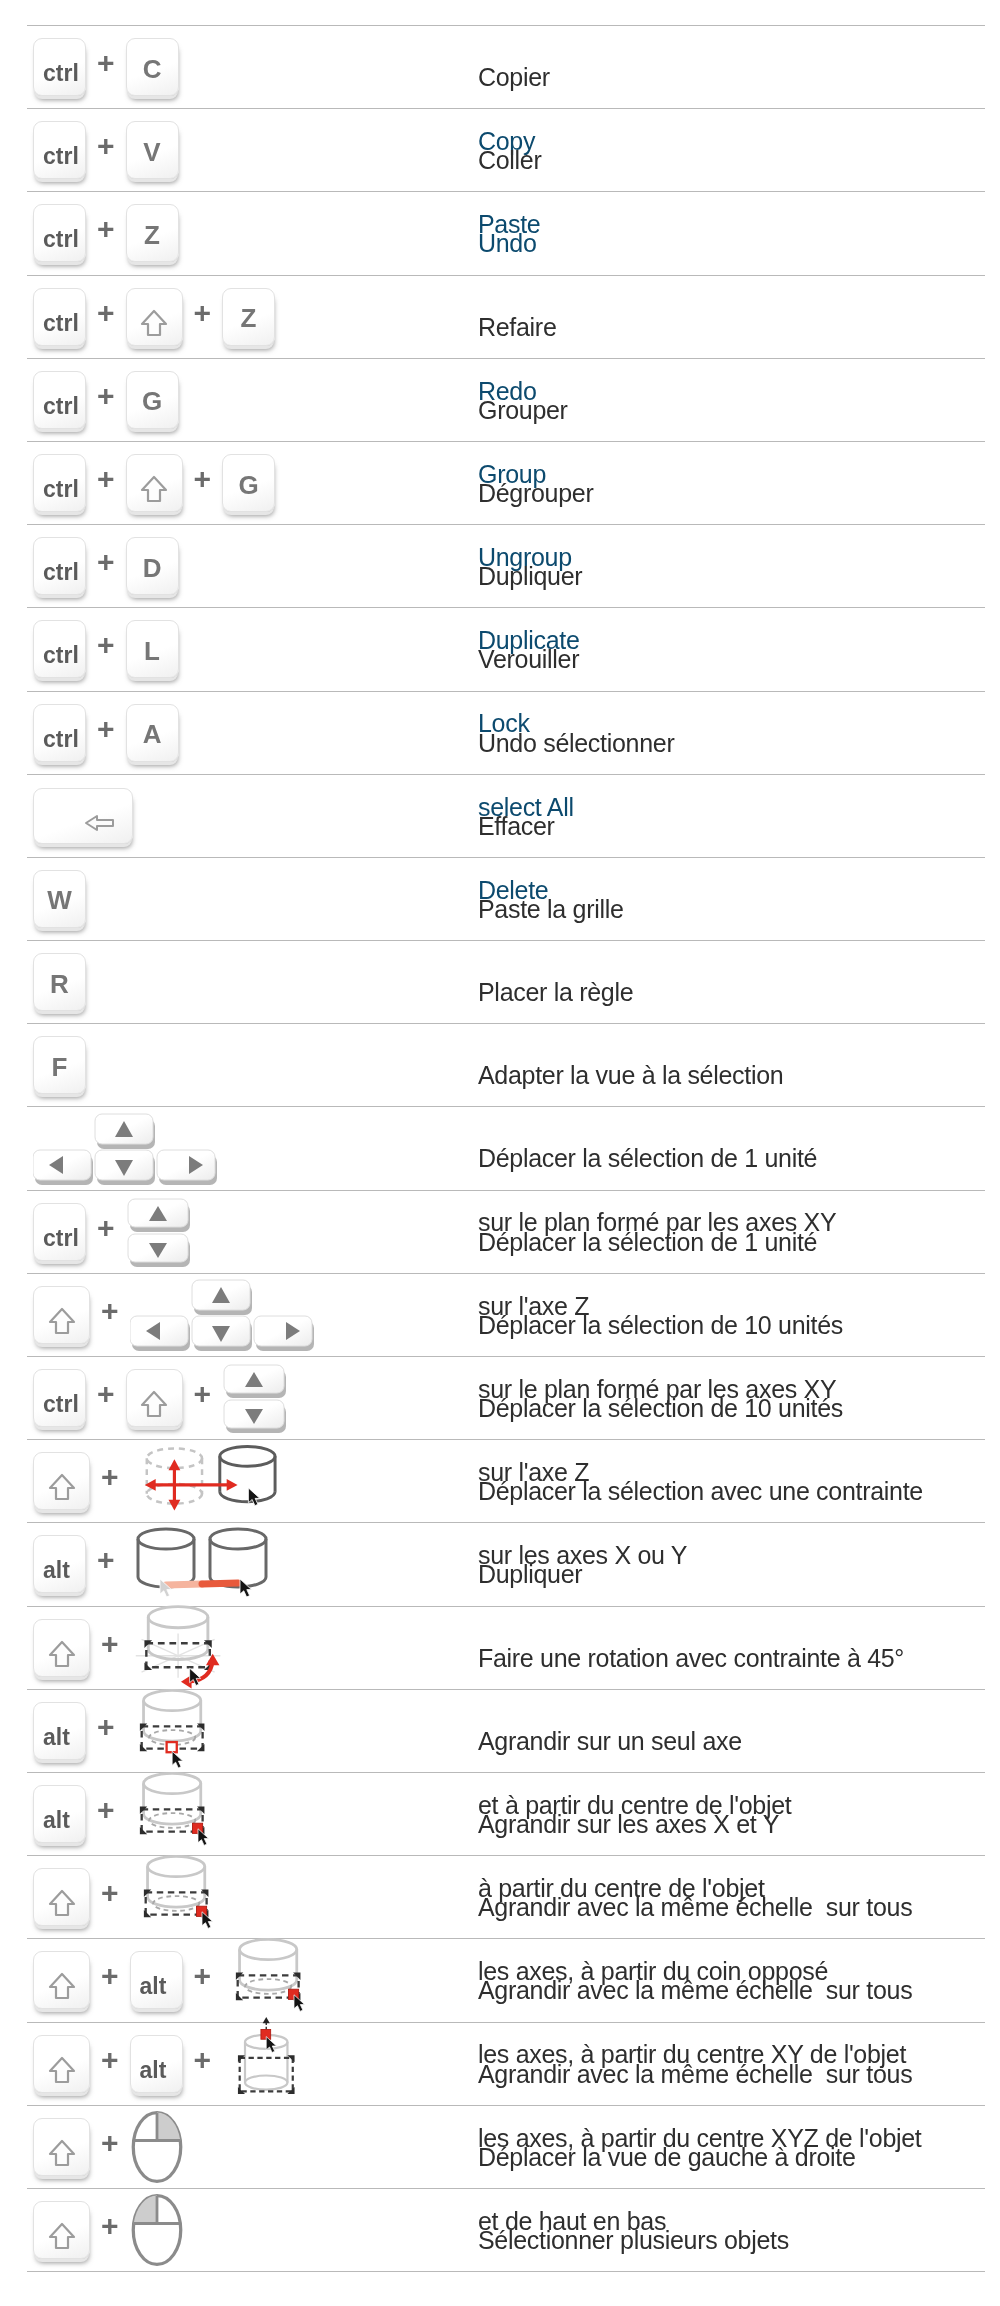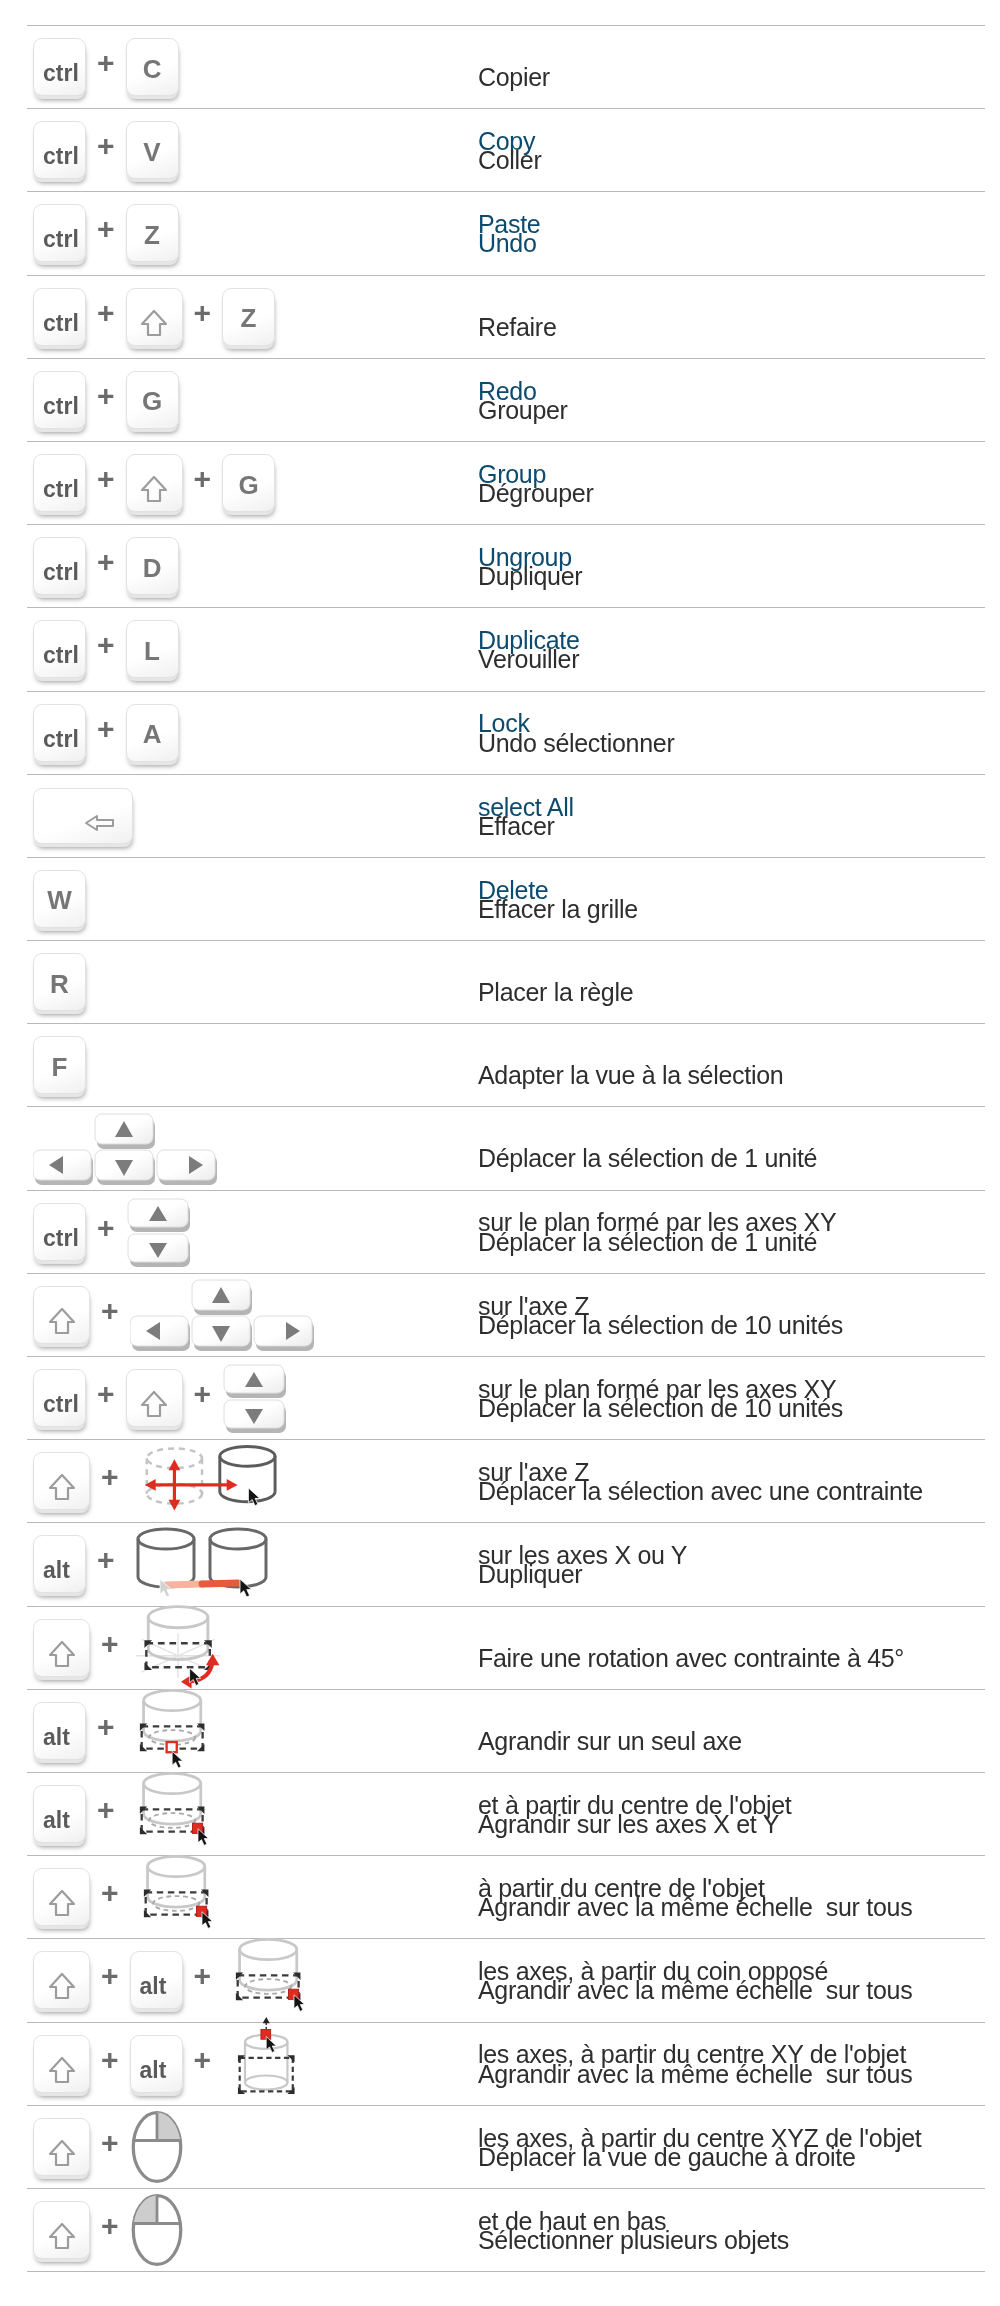--- a/index.html
+++ b/index.html
@@ -211,21 +211,21 @@
         <div class="t-line muted">Delete</div>
       </div>
     </div>
     <div class="row">
       <div class="row-keys">
         <div class="key key--letter">
           <span class="key-label">W</span>
         </div>
       </div>
       <div class="row-text">
-        <div class="t-line">Effacer la grille</div>
+        <div class="t-line">Paste la grille</div>
       </div>
     </div>
     <div class="row">
       <div class="row-keys">
         <div class="key key--letter">
           <span class="key-label">R</span>
         </div>
       </div>
       <div class="row-text">
         <div class="t-line">Placer la règle</div>

